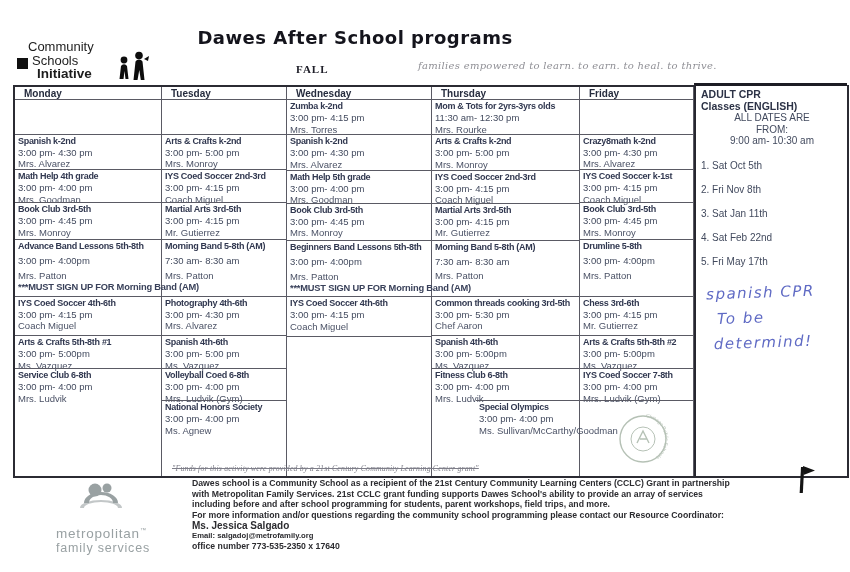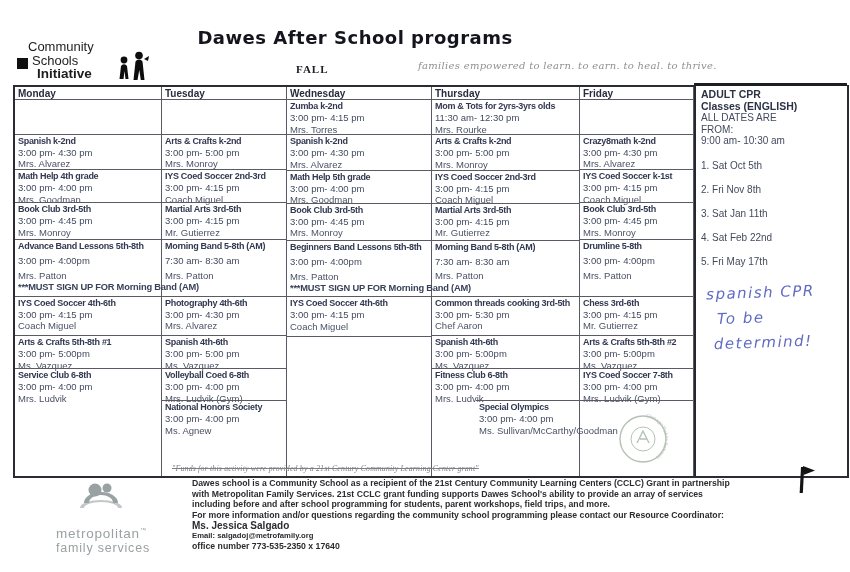--- a/index.html
+++ b/index.html
@@ -17,37 +17,37 @@
   .page-title{position:absolute;left:195px;top:27px;width:320px;text-align:center;
     font-family:"DejaVu Sans",sans-serif;font-weight:bold;font-size:18px;letter-spacing:.5px;color:#14141c;}
   .season{position:absolute;left:296px;top:63px;font-family:"Liberation Serif",serif;font-weight:bold;
     font-size:11px;letter-spacing:1px;color:#20202a;}
   .tagline{position:absolute;left:418px;top:60px;font-family:"DejaVu Serif",serif;font-style:italic;
     font-size:10px;color:#8f8f95;letter-spacing:.3px;}
   
   .sched{position:absolute;left:13px;top:85px;width:836px;height:393px;border:2px solid #2b2b33;
     display:flex;box-sizing:border-box;background:#fff;}
   .day-col{box-sizing:border-box;border-right:1px solid #5a5a64;display:flex;flex-direction:column;}
-  .day-head{height:13px;line-height:13px;padding-left:3px;font-weight:bold;font-size:10px;color:#262c3e;
+  .day-head{height:13px;line-height:13px;padding-left:9px;font-weight:bold;font-size:10px;color:#262c3e;
     border-bottom:1px solid #5a5a64;box-sizing:border-box;}
   .cell{box-sizing:border-box;padding:1px 0 0 3px;position:relative;overflow:visible;}
   .cell.line{border-top:1px solid #5a5a64;}
   .p-title{font-weight:bold;font-size:9px;letter-spacing:-.3px;line-height:11px;white-space:nowrap;color:#313850;}
   .p-time{font-size:9.5px;line-height:11.5px;white-space:nowrap;color:#424a5e;}
   .p-staff{font-size:9.5px;line-height:11px;white-space:nowrap;color:#4a5165;}
   .p-note{font-size:9.3px;line-height:12px;white-space:nowrap;width:238px;position:relative;z-index:5;
     font-weight:bold;letter-spacing:-.2px;color:#39415a;background:transparent;}
   .cell.tall .p-time{margin-top:3px;}
   .cell.tall .p-staff{margin-top:3px;}
   
   .cpr-col{flex:1;box-sizing:border-box;position:relative;top:-4px;height:calc(100% + 4px);
     background:#fff;border-top:3px solid #1d1d24;border-left:2px solid #27272f;padding:2px 4px 0 5px;}
   .cpr-title{font-weight:bold;font-size:10.5px;line-height:12px;color:#2c3246;}
   .cpr-subtitle{font-weight:bold;font-size:10.5px;line-height:12px;color:#2c3246;}
-  .cpr-line{font-size:10px;line-height:11.5px;color:#424a5e;}
+  .cpr-line{font-size:10px;line-height:11.5px;color:#424a5e;text-align:center;}
   .cpr-dates{margin-top:13px;}
   .cpr-date{font-size:10px;line-height:11px;margin-bottom:13px;color:#424a5e;}
   .cpr-hand{margin-top:8px;margin-left:6px;transform:rotate(-2deg);
     font-family:"DejaVu Sans",sans-serif;font-style:italic;font-size:15px;line-height:25px;
     letter-spacing:1.5px;}
   .cpr-hand div:nth-child(2){margin-left:10px;}
   .cpr-hand div:nth-child(3){margin-left:6px;}
   
   .stamp{position:absolute;left:616px;top:412px;width:54px;height:54px;opacity:.55;}
   

